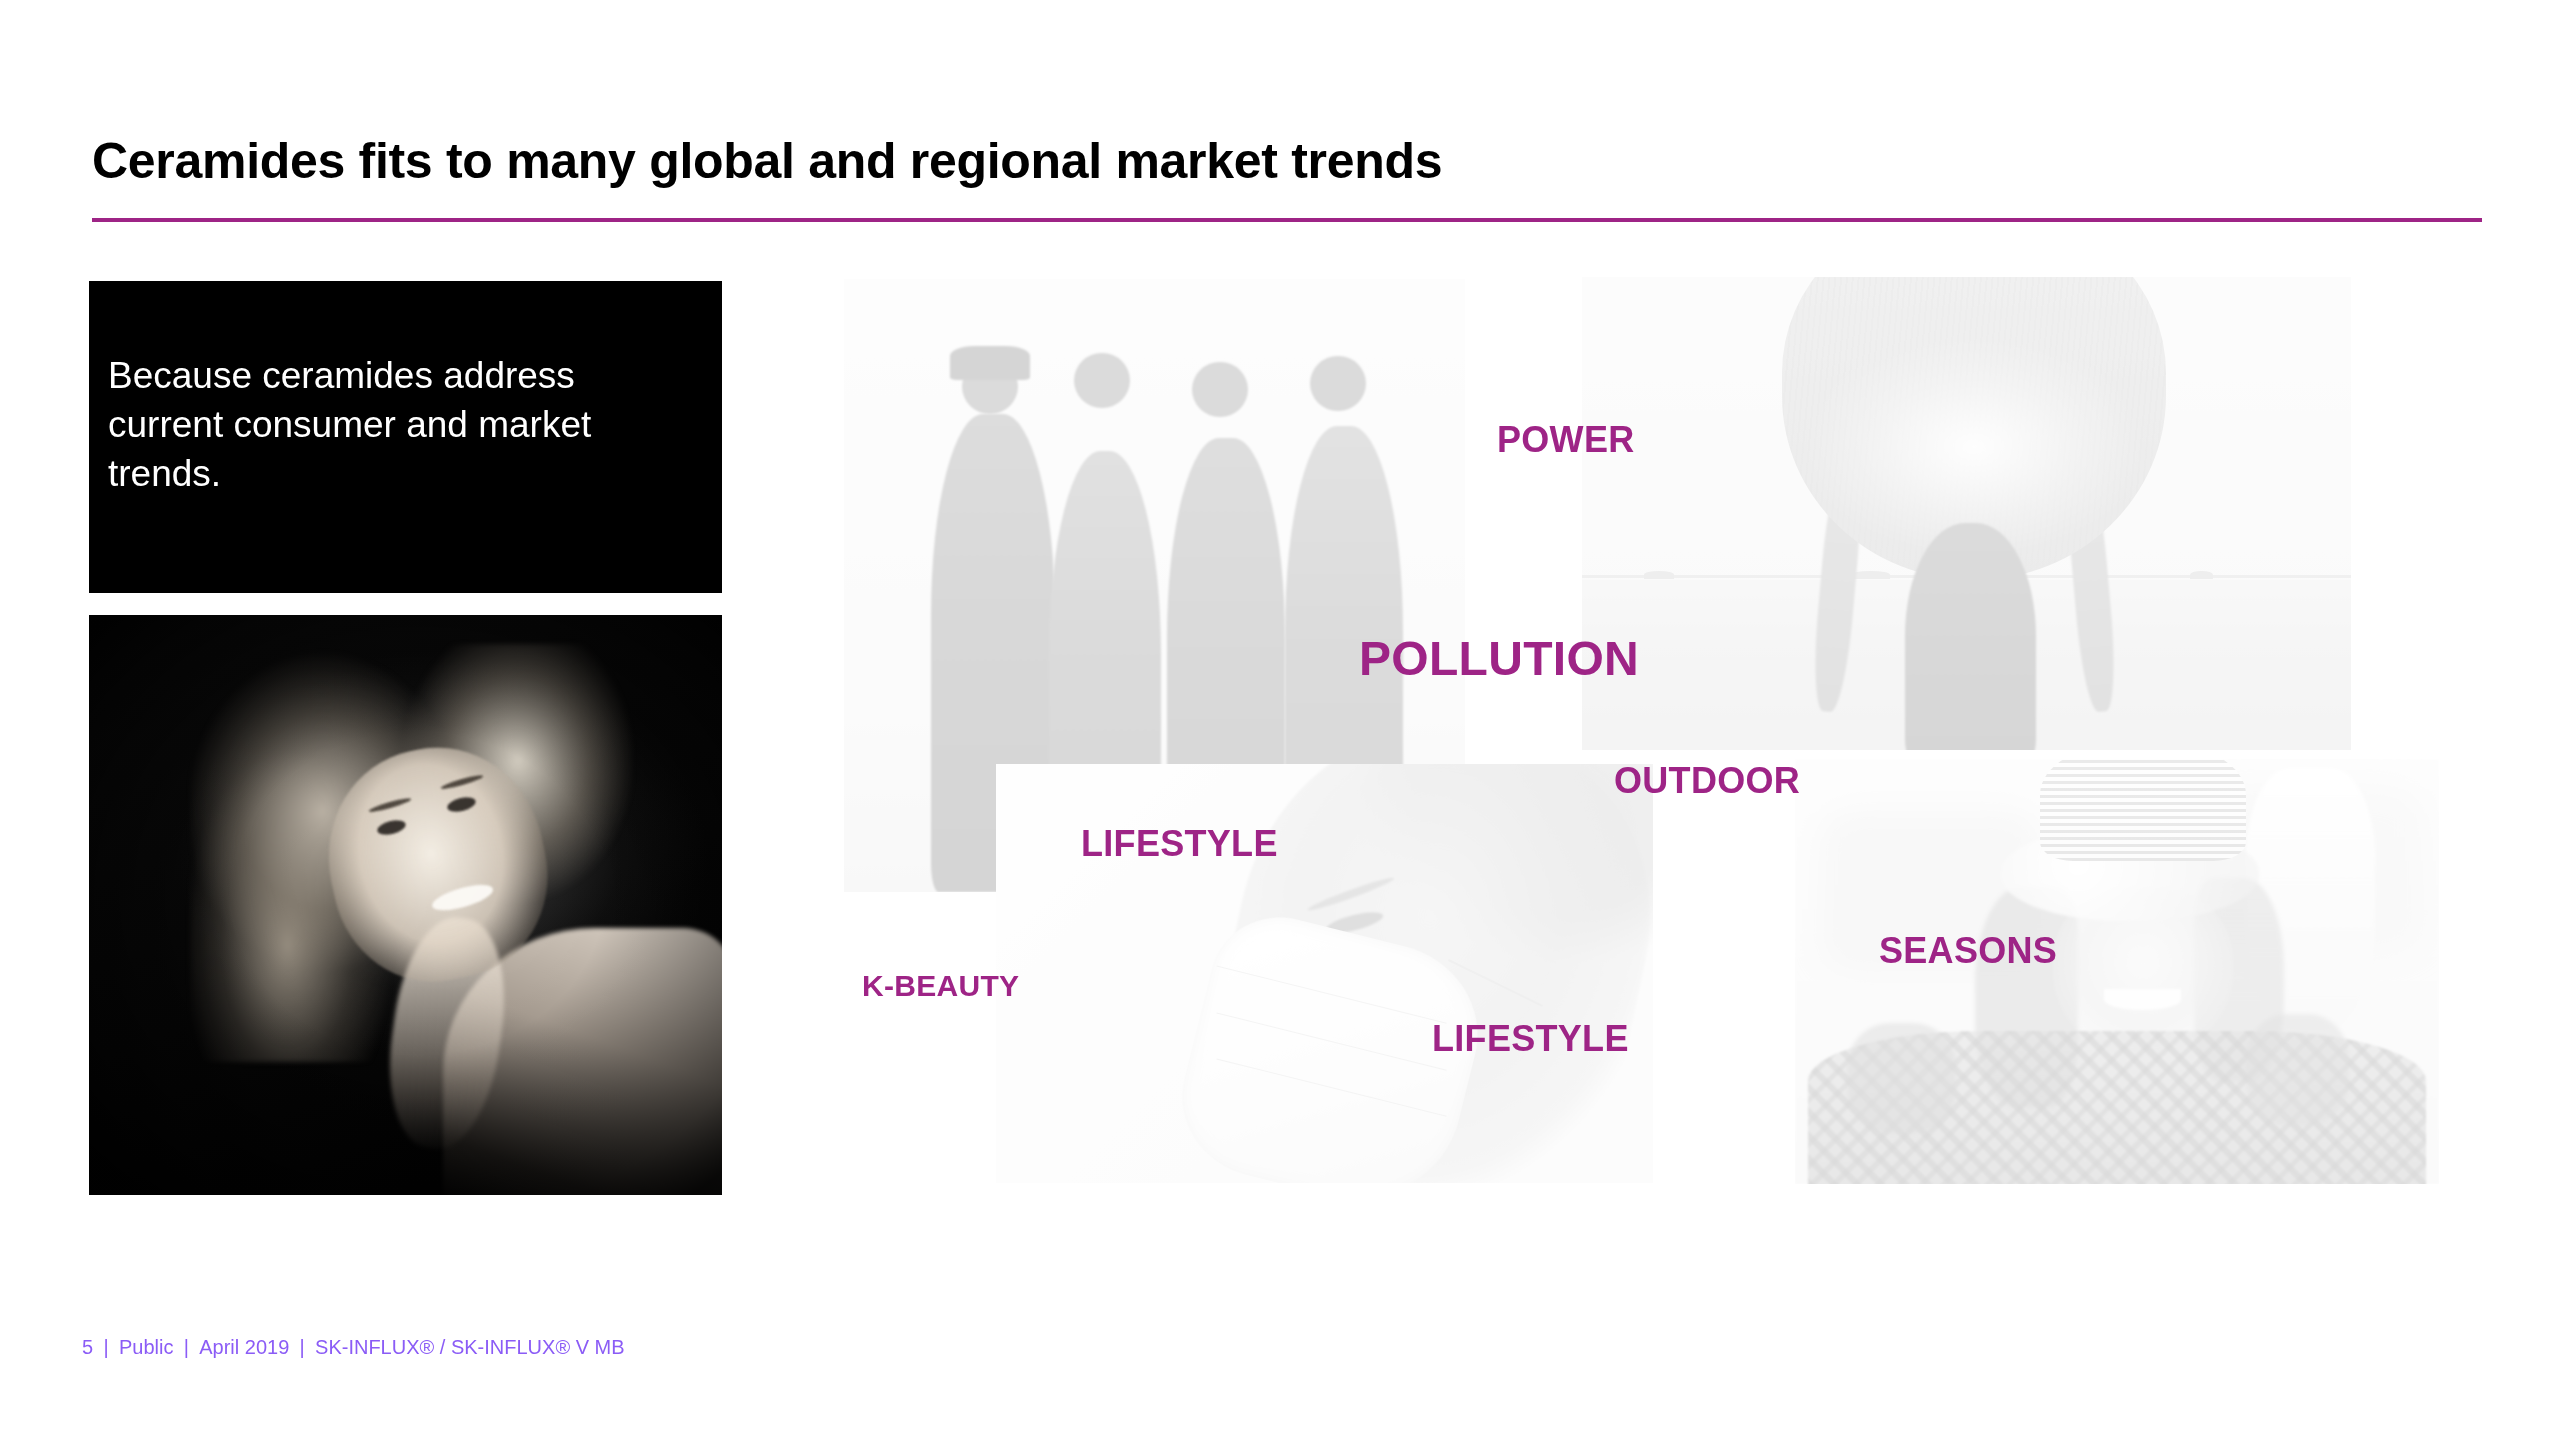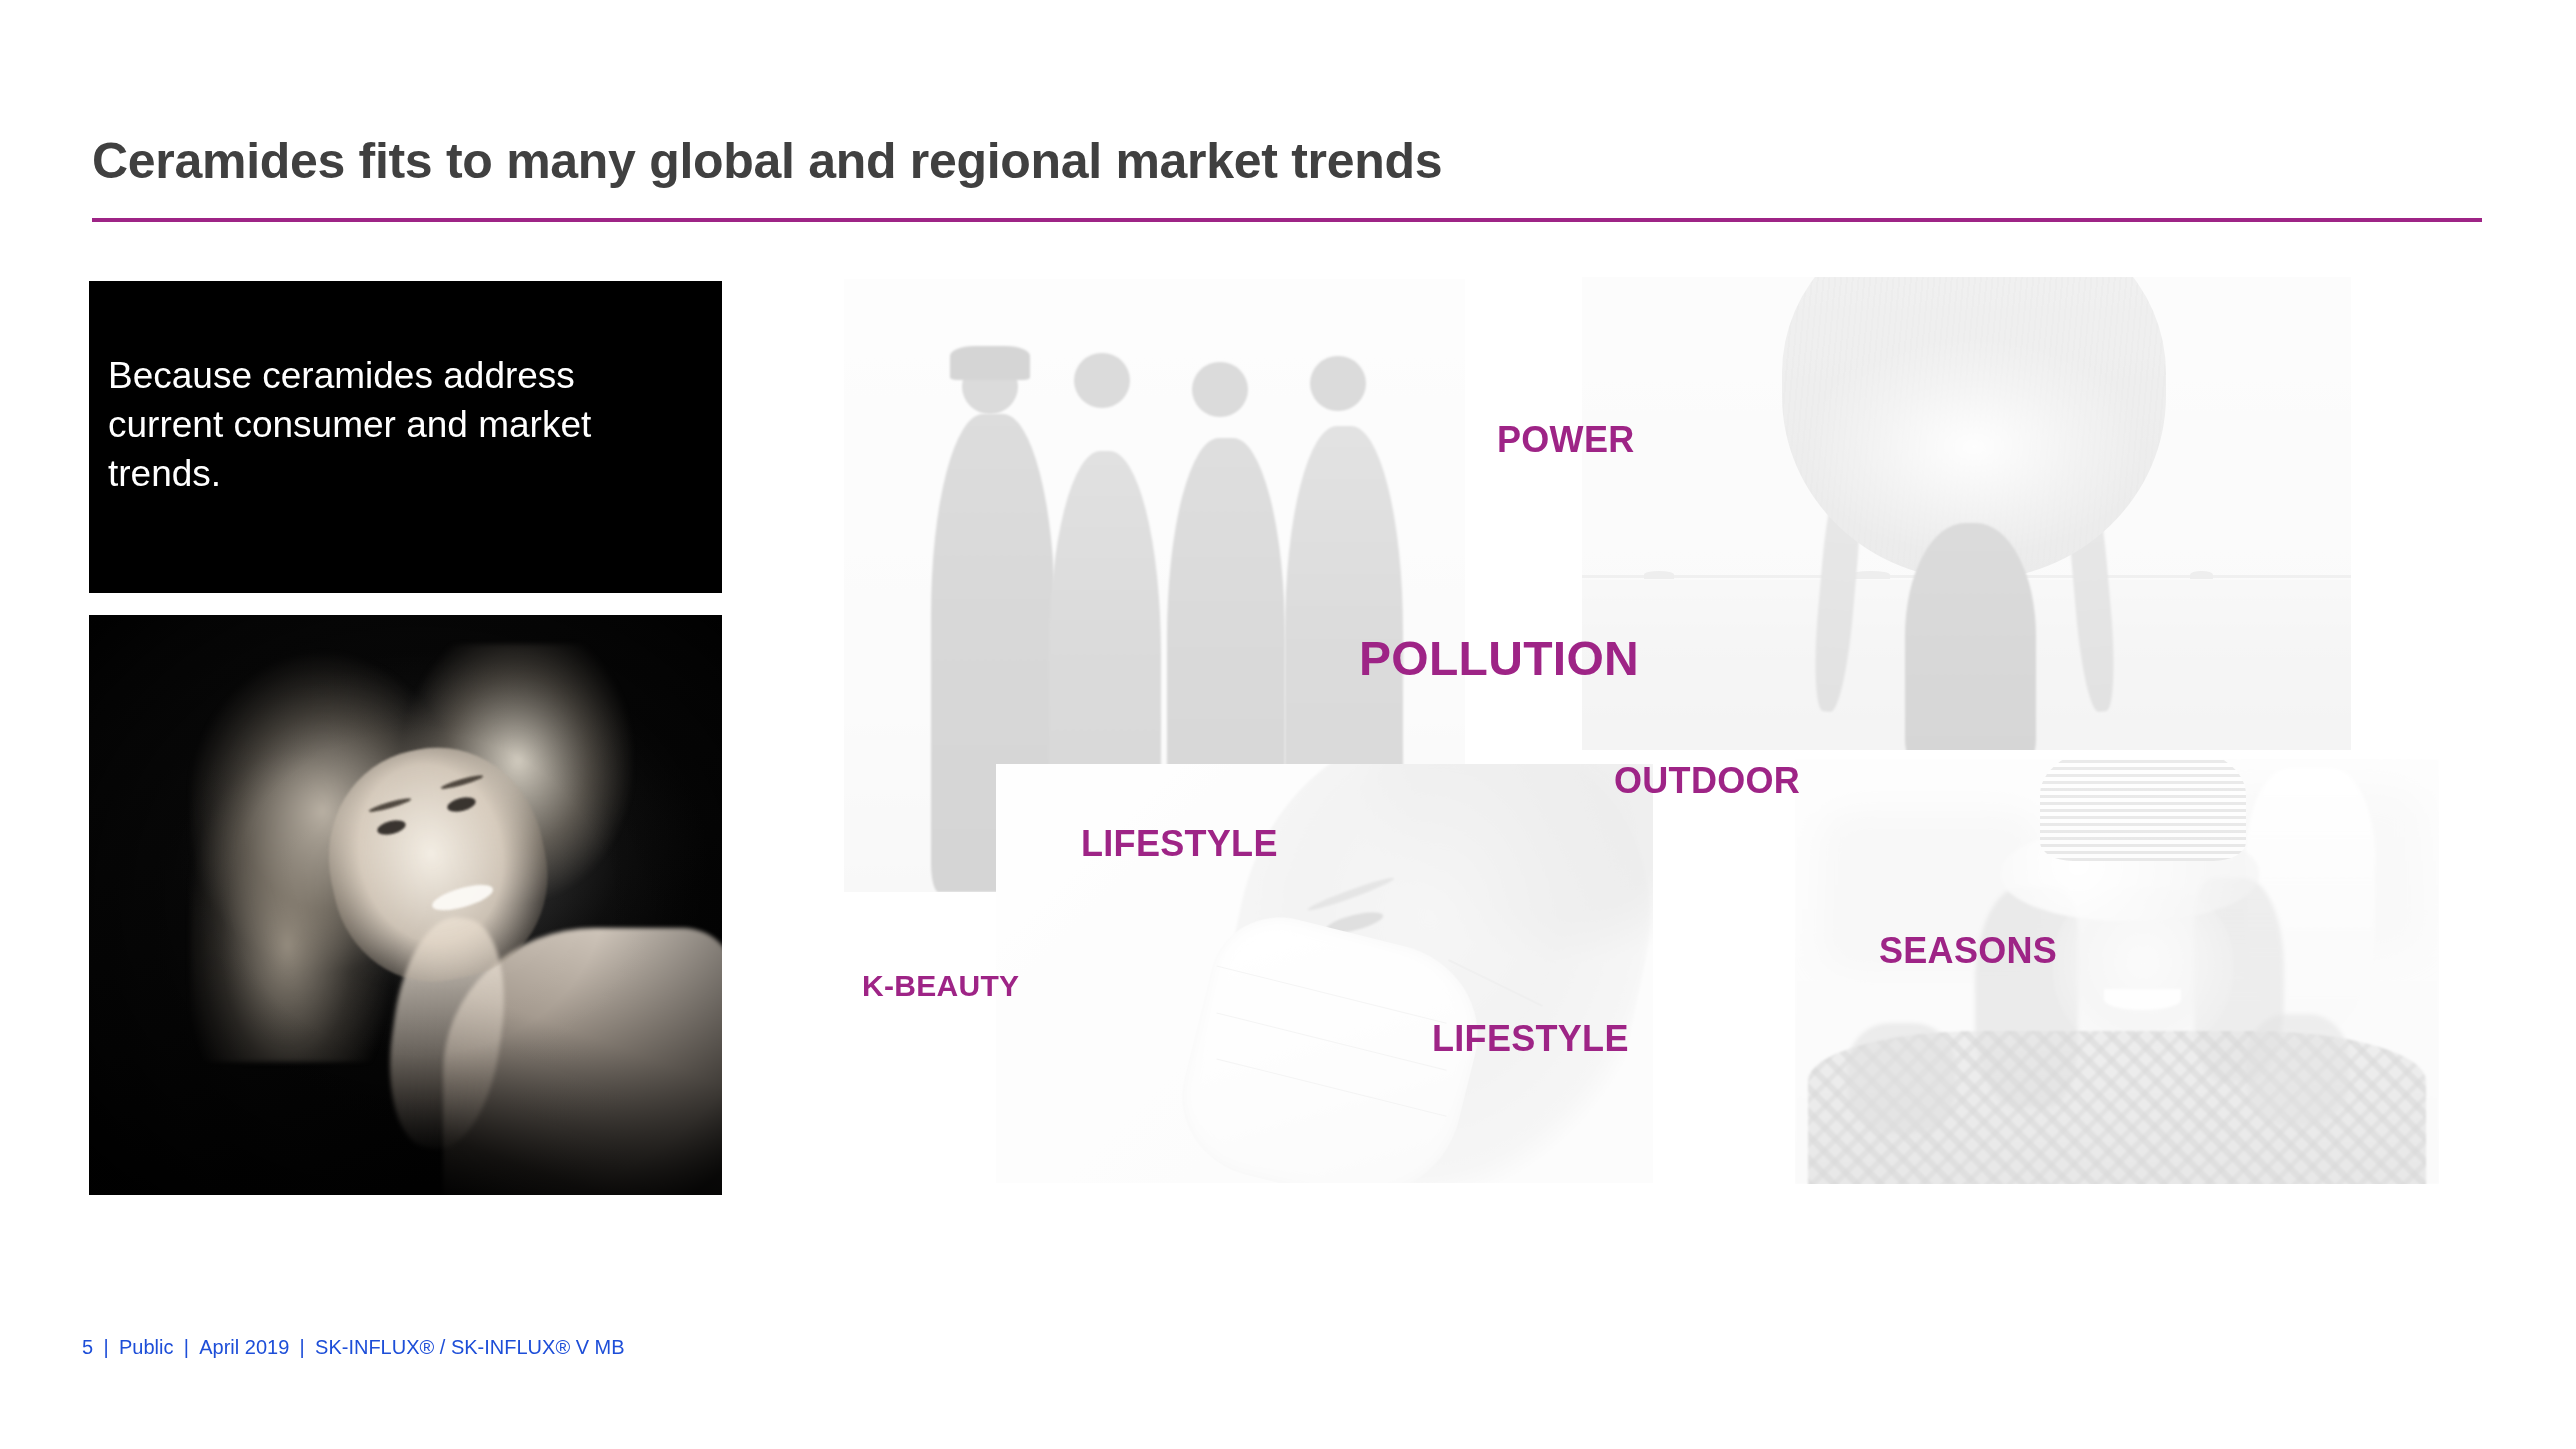--- a/index.html
+++ b/index.html
@@ -11,21 +11,21 @@
     overflow:hidden;
   }
   .slide { position:absolute; inset:0; background:#fff; }
 
   
   .title {
     position:absolute;
     left:92px; top:132px;
     font-size:50px;
     font-weight:bold;
-    color:#404040;
+    color:#000000;
     letter-spacing:-0.3px;
     white-space:nowrap;
   }
   .title-rule {
     position:absolute;
     left:92px; top:218px;
     width:2390px; height:3.9px;
     background:#9E2486;
   }
 
@@ -307,21 +307,21 @@
   .source a {
     color:#B05BAE;
     text-decoration:underline;
   }
 
   
   .footer {
     position:absolute;
     left:82px; top:1336px;
     font-size:20px;
-    color:#1d4ed8;
+    color:#8b5cf6;
     white-space:nowrap;
   }
   .footer .sep { padding:0 10.3px; }
 
   
   .logo { position:absolute; left:2190px; top:1309px; width:303px; height:90px; }
   .logo-mark { position:absolute; left:0; top:2.6px; width:76px; height:76px; }
   .logo-word { position:absolute; left:90px; top:6.4px; font-size:49px; font-weight:bold; color:#9E2486; letter-spacing:1.3px; line-height:1; }
   .logo-tag { position:absolute; left:160px; top:62px; font-size:17.4px; font-weight:bold; color:#9E2486; letter-spacing:1.6px; }
 </style>

